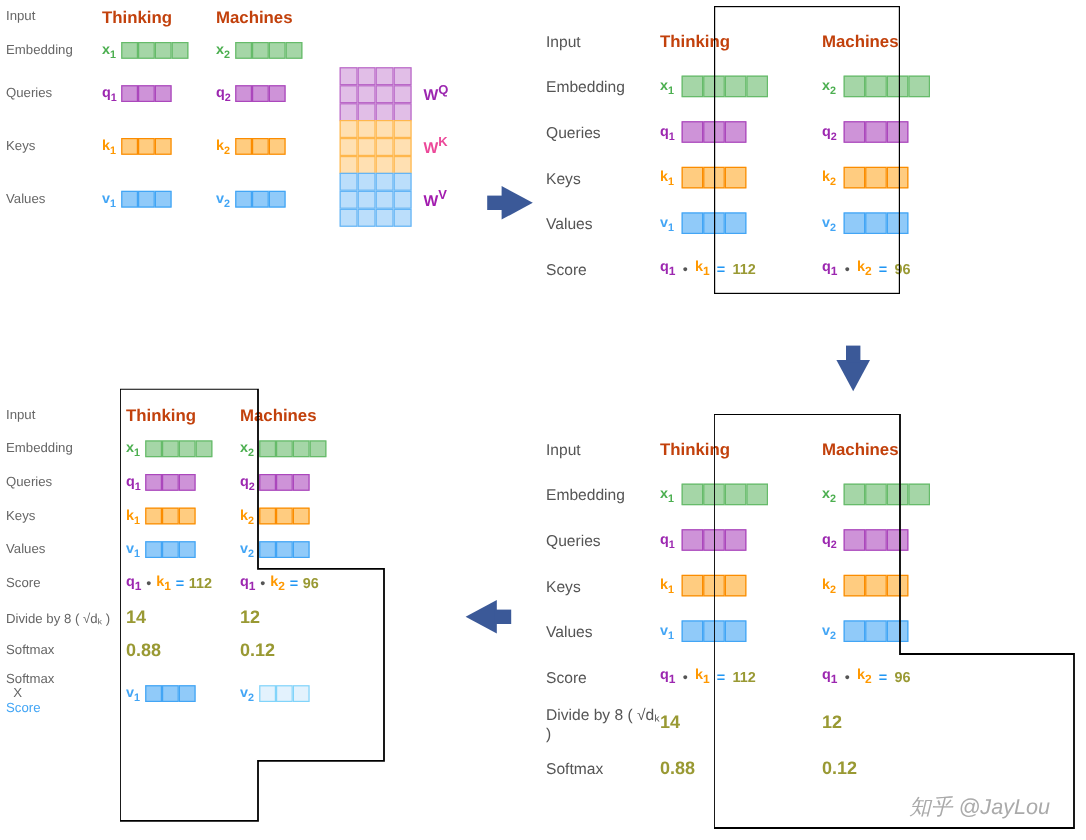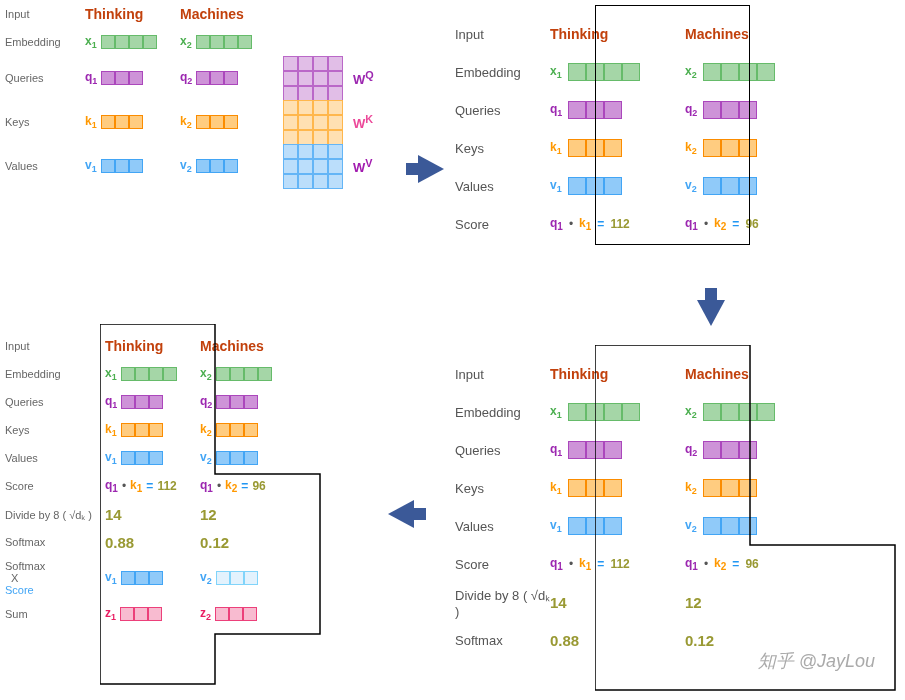--- a/index.html
+++ b/index.html
@@ -41,21 +41,21 @@
 .score .val{color:#999933;font-weight:bold}
 .ynum{color:#999933;font-weight:bold;font-size:15px}
 .border-box{position:absolute;border:1.5px solid #000;pointer-events:none}
 .arrow{position:absolute;width:0;height:0}
 .arr-right{border-top:14px solid transparent;border-bottom:14px solid transparent;border-left:26px solid #3b5998}
 .arr-right::before{content:"";position:absolute;left:-38px;top:-6px;width:14px;height:12px;background:#3b5998}
 .arr-left{border-top:14px solid transparent;border-bottom:14px solid transparent;border-right:26px solid #3b5998}
 .arr-left::before{content:"";position:absolute;right:-38px;top:-6px;width:14px;height:12px;background:#3b5998}
 .arr-down{border-left:14px solid transparent;border-right:14px solid transparent;border-top:26px solid #3b5998}
 .arr-down::before{content:"";position:absolute;top:-38px;left:-6px;width:12px;height:14px;background:#3b5998}
-.watermark{position:absolute;right:30px;bottom:27px;font-size:18px;color:#aaa;font-style:italic}
+.watermark{position:absolute;right:30px;bottom:16px;font-size:18px;color:#aaa;font-style:italic}
 .lbl2{width:95px;font-size:13px;color:#555}
 .row2{display:flex;align-items:center;height:38px}
 .col2{width:135px;display:flex;align-items:center;gap:6px}
 </style>
 </head>
 <body>
 
 <div class="panel" style="left:5px;top:0;width:400px">
   <div class="row">
       <div class="lbl">Input</div>
@@ -562,39 +562,20 @@
       </div>
     <div class="col">
         <span class="sub v-lbl">v<sub>2</sub></span>
         <span class="cells c3 blue-faint">
           <span></span>
           <span></span>
           <span></span>
         </span>
       </div>
   </div>
-  <div class="row">
-      <div class="lbl" style="width:100px">Sum</div>
-    <div class="col">
-        <span class="sub z-lbl">z<sub>1</sub></span>
-        <span class="cells c3 pink">
-          <span></span>
-          <span></span>
-          <span></span>
-        </span>
-      </div>
-    <div class="col">
-        <span class="sub z-lbl">z<sub>2</sub></span>
-        <span class="cells c3 pink">
-          <span></span>
-          <span></span>
-          <span></span>
-        </span>
-      </div>
-  </div>
 </div>
 <svg style="position:absolute;left:100px;top:324px;pointer-events:none" width="230" height="370">
     <path d="M0 0 L115 0 L115 150 L220 150 L220 310 L115 310 L115 360 L0 360 Z" fill="none" stroke="#000" stroke-width="1.5"></path>
   </svg>
 
 <div class="arrow arr-right" style="left:418px;top:155px"></div>
 <div class="arrow arr-down" style="left:697px;top:300px"></div>
 <div class="arrow arr-left" style="left:388px;top:500px"></div>
 
 <div class="watermark">知乎 @JayLou</div>

